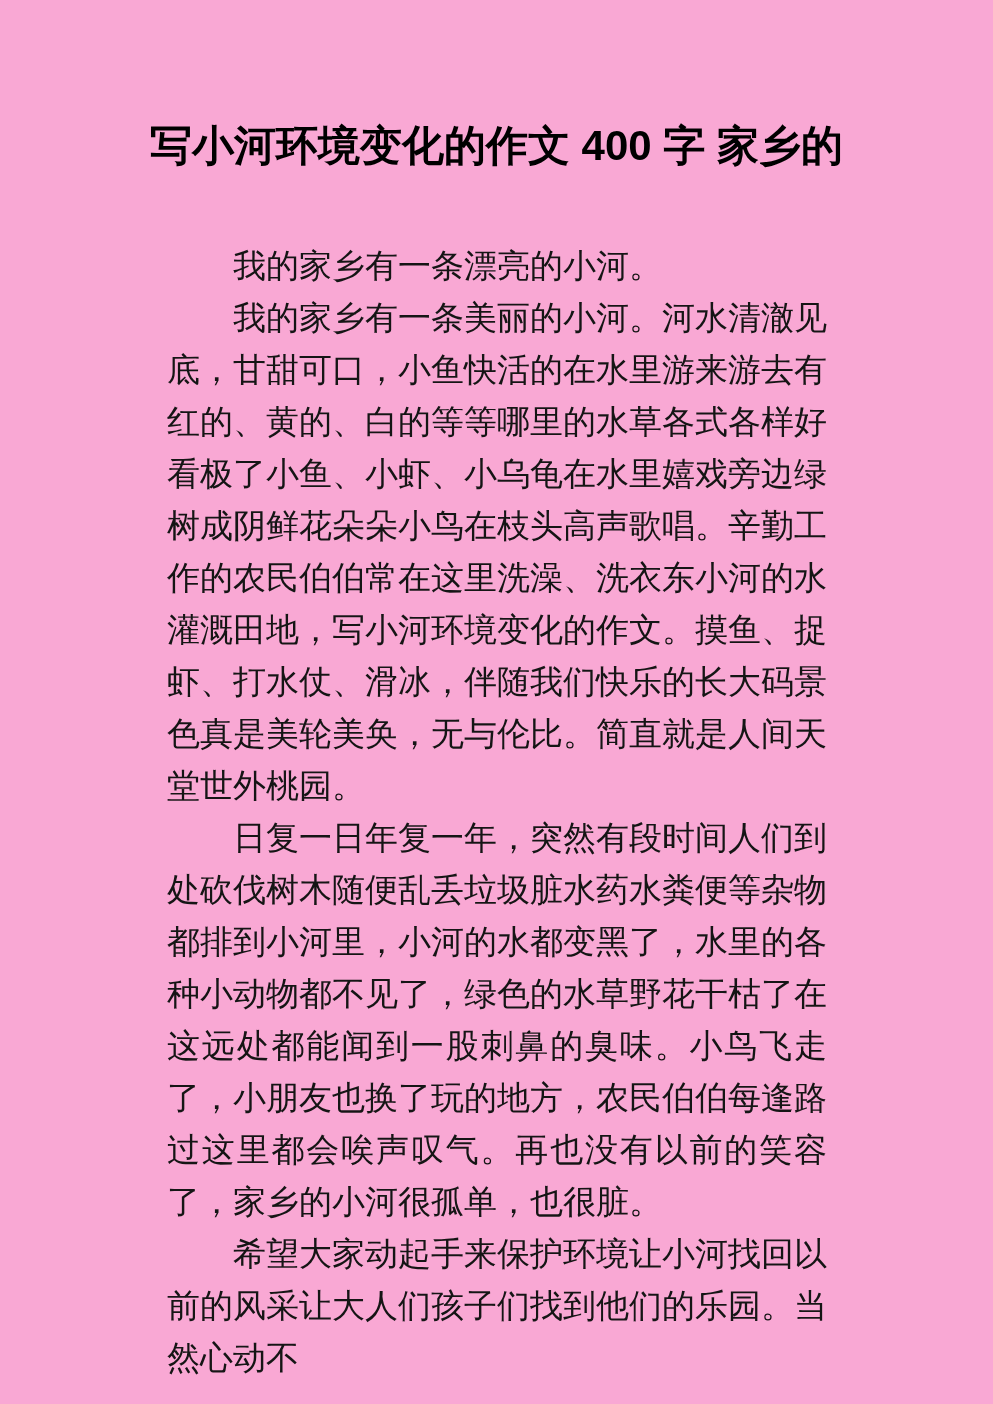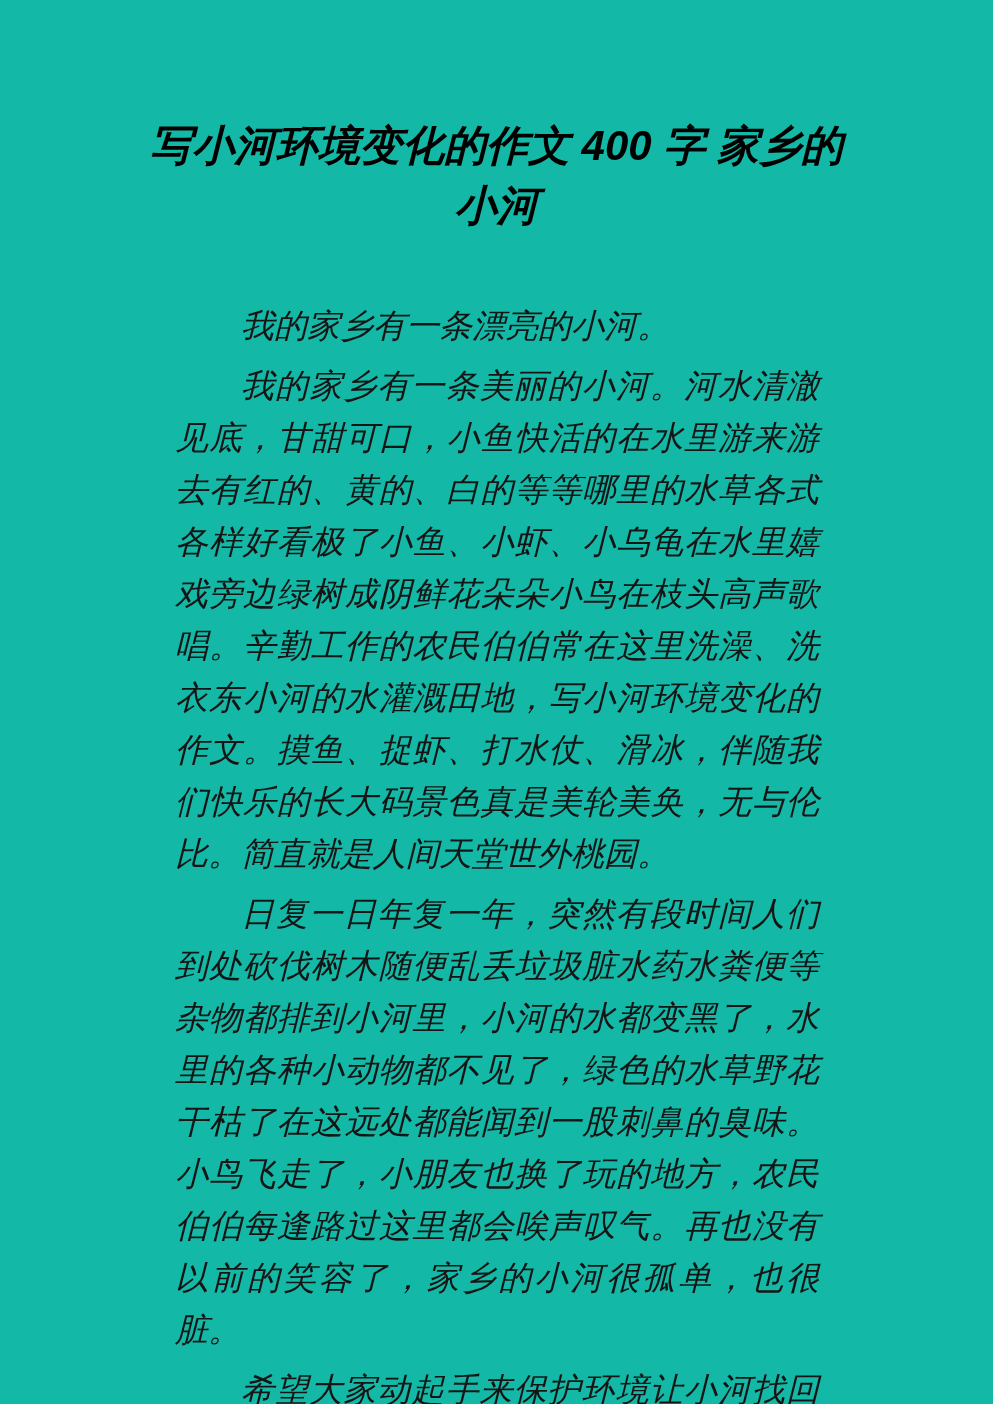--- a/index.html
+++ b/index.html
@@ -4,23 +4,22 @@
 <style>
   html, body {
     margin: 0;
     padding: 0;
     background: #ffffff;
   }
   .page {
     position: relative;
     width: 993px;
     height: 1404px;
-    background: #14b8a6;
+    background: #f9a8d4;
     overflow: hidden;
-    font-style: italic;
   }
   .doc-title {
     margin: 0;
     padding-top: 116px;
     text-align: center;
     color: #000000;
     font-family: "Liberation Sans", sans-serif;
     font-weight: bold;
     font-size: 42px;
     line-height: 60px;
@@ -31,33 +30,32 @@
   }
   .doc-body {
     margin: 64px 166px 0 167px;
     color: #151515;
     font-family: "Liberation Serif", serif;
     font-size: 33px;
     line-height: 52px;
     text-align: justify;
   }
   .doc-body p {
-    margin: 8px;
+    margin: 0;
     padding: 0;
     text-indent: 66px;
   }
 </style>
 </head>
 <body>
 
 <div class="page">
 
   <h1 class="doc-title">
     <span class="title-line">写小河环境变化的作文 400 字 家乡的</span>
-    <span class="title-line">小河</span>
   </h1>
 
   <div class="doc-body">
     <p>我的家乡有一条漂亮的小河。</p>
     <p>我的家乡有一条美丽的小河。河水清澈见底，甘甜可口，小鱼快活的在水里游来游去有红的、黄的、白的等等哪里的水草各式各样好看极了小鱼、小虾、小乌龟在水里嬉戏旁边绿树成阴鲜花朵朵小鸟在枝头高声歌唱。辛勤工作的农民伯伯常在这里洗澡、洗衣东小河的水灌溉田地，写小河环境变化的作文。摸鱼、捉虾、打水仗、滑冰，伴随我们快乐的长大码景色真是美轮美奂，无与伦比。简直就是人间天堂世外桃园。</p>
     <p>日复一日年复一年，突然有段时间人们到处砍伐树木随便乱丢垃圾脏水药水粪便等杂物都排到小河里，小河的水都变黑了，水里的各种小动物都不见了，绿色的水草野花干枯了在这远处都能闻到一股刺鼻的臭味。小鸟飞走了，小朋友也换了玩的地方，农民伯伯每逢路过这里都会唉声叹气。再也没有以前的笑容了，家乡的小河很孤单，也很脏。</p>
     <p>希望大家动起手来保护环境让小河找回以前的风采让大人们孩子们找到他们的乐园。当然心动不</p>
   </div>
 
 </div>

